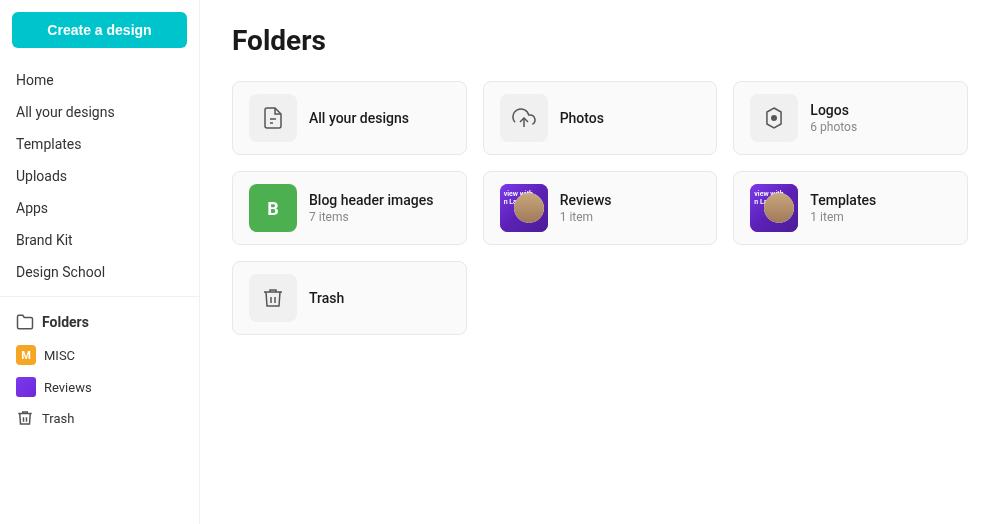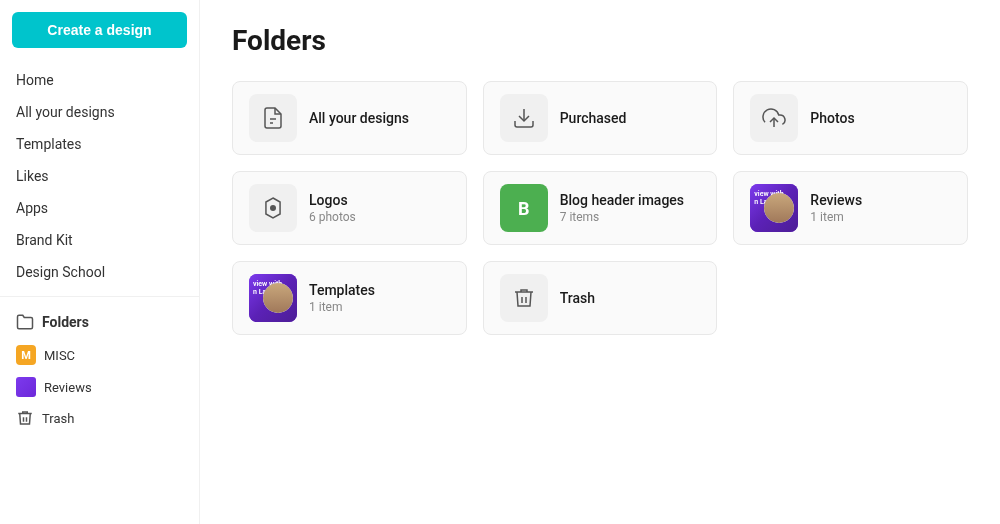--- a/index.html
+++ b/index.html
@@ -187,21 +187,21 @@
   <div class="nav-item">
     <span>Home</span>
   </div>
   <div class="nav-item">
     <span>All your designs</span>
   </div>
   <div class="nav-item">
     <span>Templates</span>
   </div>
   <div class="nav-item">
-    <span>Likes</span>
+    <span>Uploads</span>
   </div>
   <div class="nav-item">
     <span>Apps</span>
   </div>
   <div class="nav-item">
     <span>Brand Kit</span>
   </div>
   <div class="nav-item">
     <span>Design School</span>
   </div>
@@ -250,32 +250,20 @@
           <line x1="9" y1="13" x2="15" y2="13"></line>
           <line x1="9" y1="17" x2="12" y2="17"></line>
         </svg>
       </div>
       <div class="folder-info">
         <span class="folder-name">All your designs</span>
       </div>
     </div>
 
 
-    <div class="folder-card">
-      <div class="folder-icon-box">
-        <svg width="24" height="24" viewBox="0 0 24 24" fill="none" stroke="#555" stroke-width="1.5">
-          <path d="M21 15v4a2 2 0 0 1-2 2H5a2 2 0 0 1-2-2v-4"></path>
-          <polyline points="7 10 12 15 17 10"></polyline>
-          <line x1="12" y1="15" x2="12" y2="3"></line>
-        </svg>
-      </div>
-      <div class="folder-info">
-        <span class="folder-name">Purchased</span>
-      </div>
-    </div>
 
     <div class="folder-card">
       <div class="folder-icon-box">
         <svg width="24" height="24" viewBox="0 0 24 24" fill="none" stroke="#555" stroke-width="1.5">
           <polyline points="16 16 12 12 8 16"></polyline>
           <line x1="12" y1="12" x2="12" y2="21"></line>
           <path d="M20.39 18.39A5 5 0 0 0 18 9h-1.26A8 8 0 1 0 3 16.3"></path>
         </svg>
       </div>
       <div class="folder-info">

